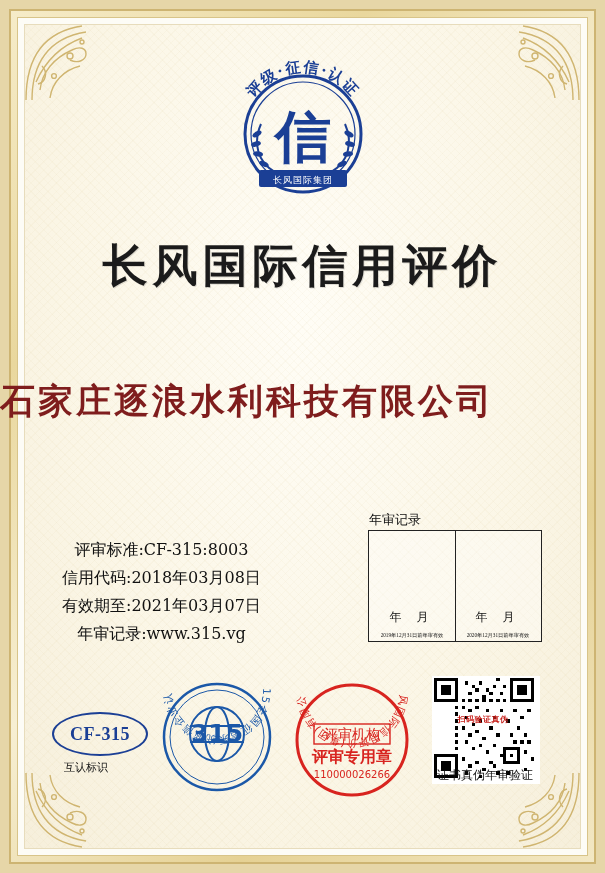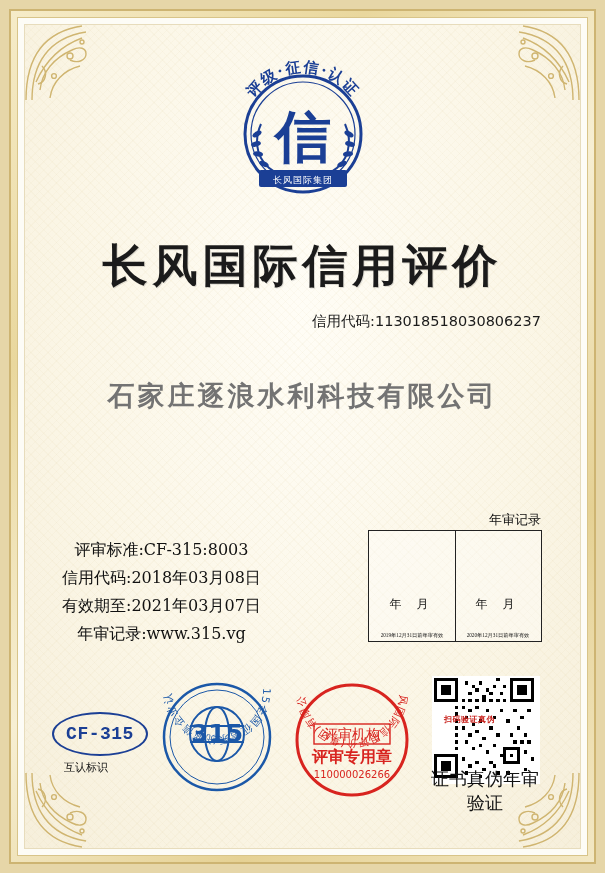--- a/index.html
+++ b/index.html
@@ -94,26 +94,26 @@
     top: 312px;
     font-family: "DejaVu Sans", "Liberation Sans", sans-serif;
     font-size: 14.5px;
     color: #1b1b1b;
     letter-spacing: 0px;
   }
   .company {
     position: absolute;
     left: 0; right: 0;
     top: 378px;
-    text-align: center;
+    text-align: left;
     font-family: "DejaVu Serif", "Liberation Serif", serif;
-    font-size: 27px;
+    font-size: 35px;
     font-weight: bold;
     letter-spacing: 3px;
-    color: #737373;
+    color: #7f1d1d;
   }
   .grade {
     position: absolute;
     left: 0; right: 0;
     top: 458px;
     text-align: center;
     font-family: "DejaVu Serif", "Liberation Serif", serif;
     font-size: 29px;
     font-weight: bold;
     letter-spacing: 2px;
@@ -140,21 +140,21 @@
     top: 530px;
     width: 172px;
     height: 110px;
     border: 1px solid #222;
     background: rgba(255,255,255,0.35);
   }
   .review-title {
     position: absolute;
     left: 0; right: 0;
     top: -20px;
-    text-align: right;
+    text-align: left;
     font-size: 13px;
     color: #111;
   }
   .review-divider {
     position: absolute;
     left: 50%;
     top: 0;
     width: 1px;
     height: 110px;
     background: #222;
@@ -164,39 +164,39 @@
     bottom: 2px;
     width: 86px;
     text-align: center;
   }
   .review-cell.left { left: 0; }
   .review-cell.right { right: 0; }
   .review-ym {
     font-size: 12px;
     color: #111;
     letter-spacing: 6px;
-    margin-bottom: 19px;
+    margin-bottom: 6px;
   }
   .review-note {
     font-size: 5.5px;
     color: #111;
     transform: scale(0.95);
   }
 
   
   .cf-badge {
     position: absolute;
     left: 52px;
     top: 712px;
     width: 92px;
     height: 40px;
     border: 2px solid #1b3f95;
     border-radius: 50%;
     color: #1b3f95;
-    font-family: Liberation Mono, monospace;
+    font-family: Liberation Serif, serif;
     font-size: 18px;
     font-weight: bold;
     display: flex;
     align-items: center;
     justify-content: center;
     letter-spacing: 0.5px;
   }
   .cf-caption {
     position: absolute;
     left: 64px;
@@ -228,29 +228,29 @@
     height: 104px;
     background: #fff;
     padding: 2px;
   }
   .qr-caption {
     position: absolute;
     left: 424px;
     top: 767px;
     width: 122px;
     text-align: center;
-    font-size: 18px;
+    font-size: 12px;
     color: #111;
   }
   .qr-overlay {
     position: absolute;
     left: 444px;
     top: 714px;
     width: 78px;
-    text-align: left;
+    text-align: center;
     font-size: 8px;
     color: #c8201b;
     font-weight: bold;
     letter-spacing: 0.5px;
   }
 </style>
 </head>
 <body>
 
 <div id="certificate">
@@ -349,21 +349,20 @@
 
       <text x="90" y="98" text-anchor="middle" font-family="DejaVu Serif, serif" font-size="56" font-weight="bold" fill="#1b3f95">信</text>
 
       <rect x="46" y="112" width="88" height="17" rx="2" fill="#1b3f95"></rect>
       <text x="90" y="124.5" text-anchor="middle" font-family="DejaVu Sans, sans-serif" font-size="9" fill="#ffffff" letter-spacing="1">长风国际集团</text>
     </svg>
   </div>
 
   <div class="main-title">长风国际信用评价</div>
 
-  <div class="credit-code">信用代码:113018518030806237</div>
 
   <div class="company">石家庄逐浪水利科技有限公司</div>
 
 
   <div class="details">
     <div>评审标准:CF-315:8003</div>
     <div>信用代码:2018年03月08日</div>
     <div>有效期至:2021年03月07日</div>
     <div>年审记录:www.315.vg</div>
   </div>

